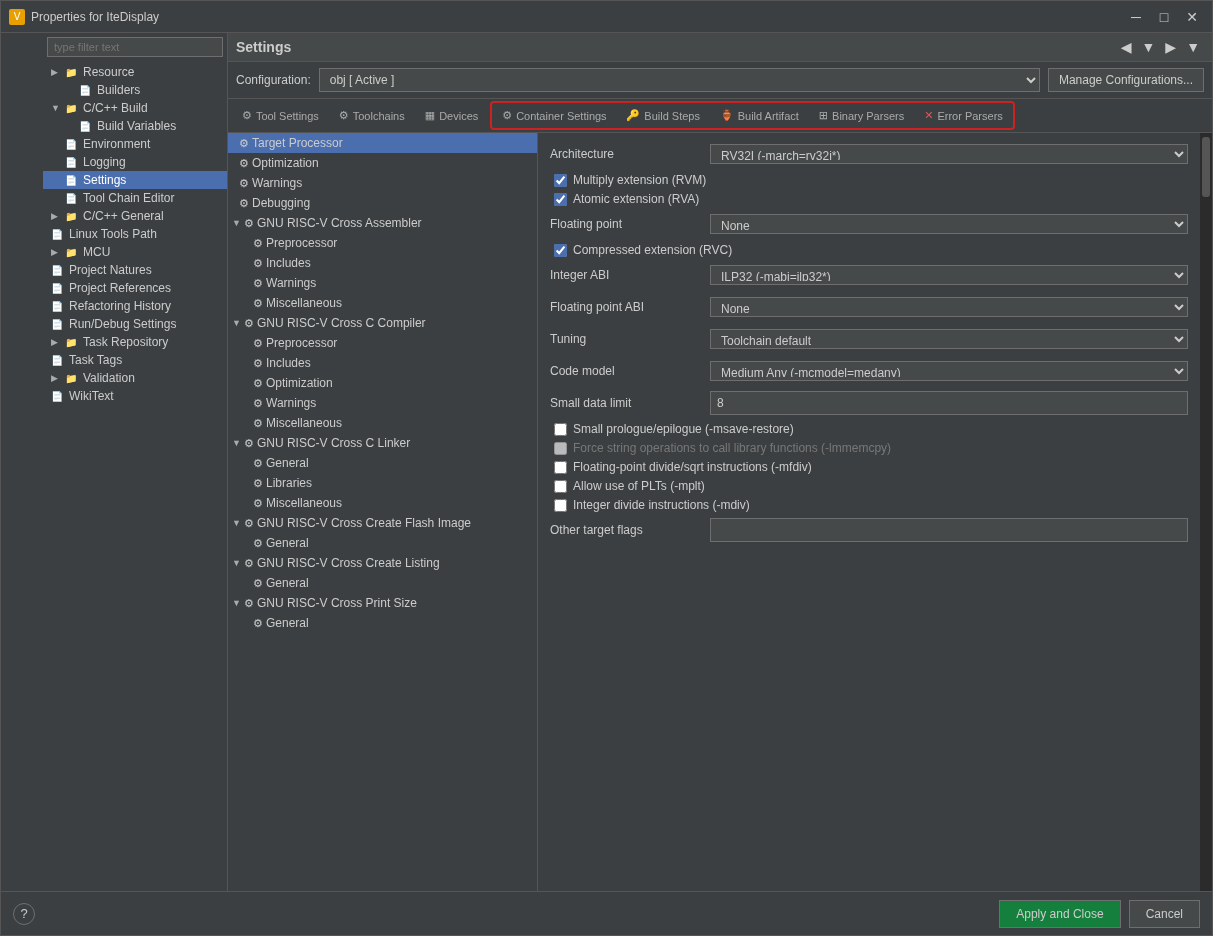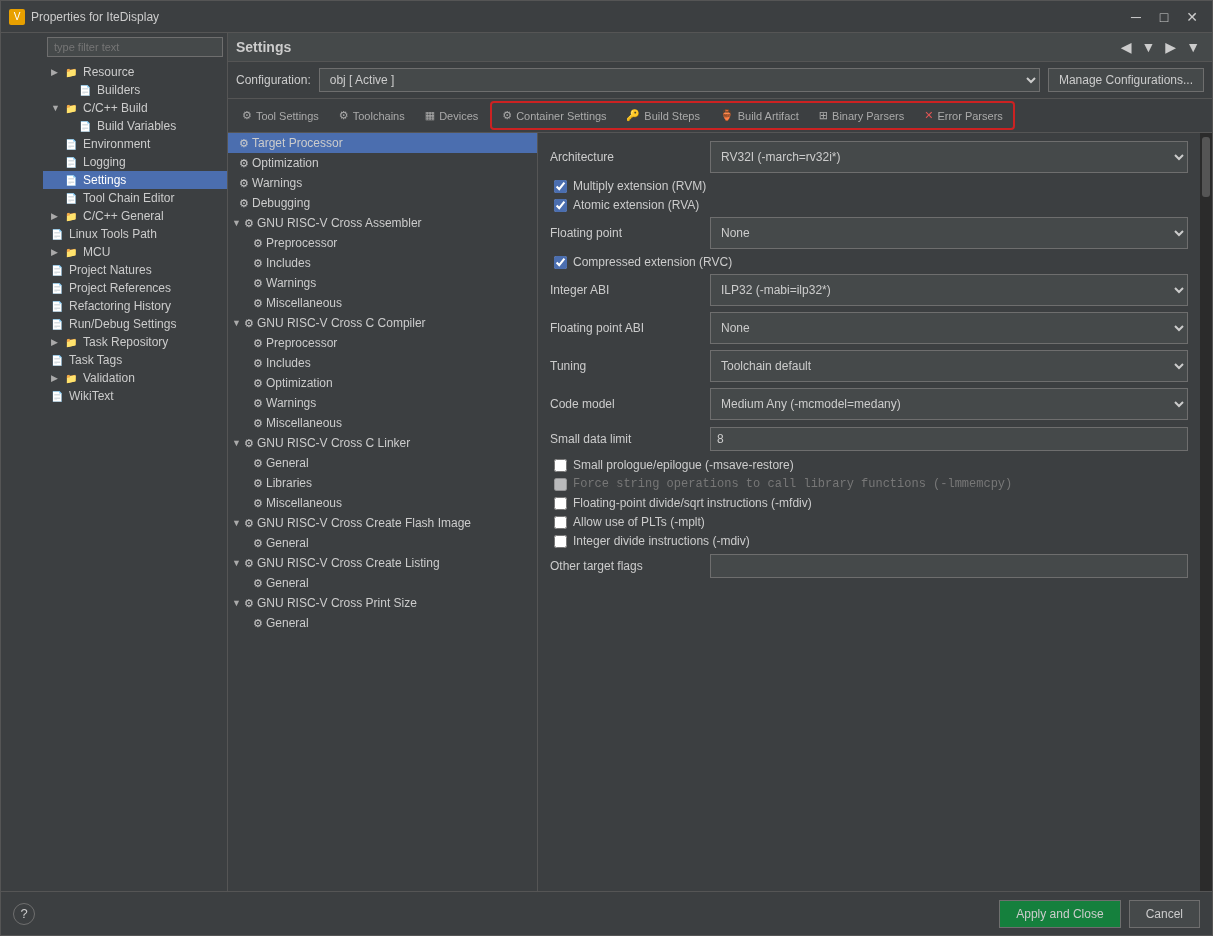--- a/index.html
+++ b/index.html
@@ -233,21 +233,21 @@
       flex-shrink: 0;
       font-size: 12px;
     }
     .field-select {
       flex: 1;
       background: #45494a;
       border: 1px solid #6e6e6e;
       color: #cccccc;
       padding: 3px 6px;
       font-size: 12px;
-      height: 32px;
+      height: 20px;
     }
     .field-input {
       flex: 1;
       background: #45494a;
       border: 1px solid #6e6e6e;
       color: #cccccc;
       padding: 3px 6px;
       font-size: 12px;
       height: 24px;
     }
@@ -696,21 +696,21 @@
             <input class="field-input" type="text" value="8" style="">
           </div>
 
 
           <div class="checkbox-row">
             <input type="checkbox" style="">
             <span>Small prologue/epilogue (-msave-restore)</span>
           </div>
           <div class="checkbox-row disabled">
             <input type="checkbox" disabled="" style="">
-            <span style="color:#777;font-family:Liberation Mono, monospace;">Force string operations to call library functions (-lmmemcpy)</span>
+            <span style="color:#777;">Force string operations to call library functions (-lmmemcpy)</span>
           </div>
           <div class="checkbox-row">
             <input type="checkbox" style="">
             <span>Floating-point divide/sqrt instructions (-mfdiv)</span>
           </div>
           <div class="checkbox-row">
             <input type="checkbox" style="">
             <span>Allow use of PLTs (-mplt)</span>
           </div>
           <div class="checkbox-row">

